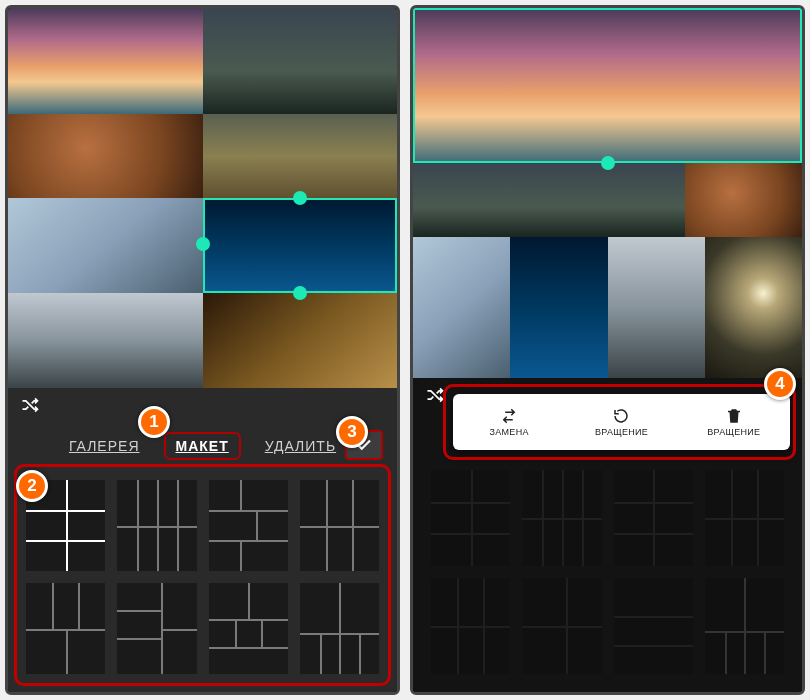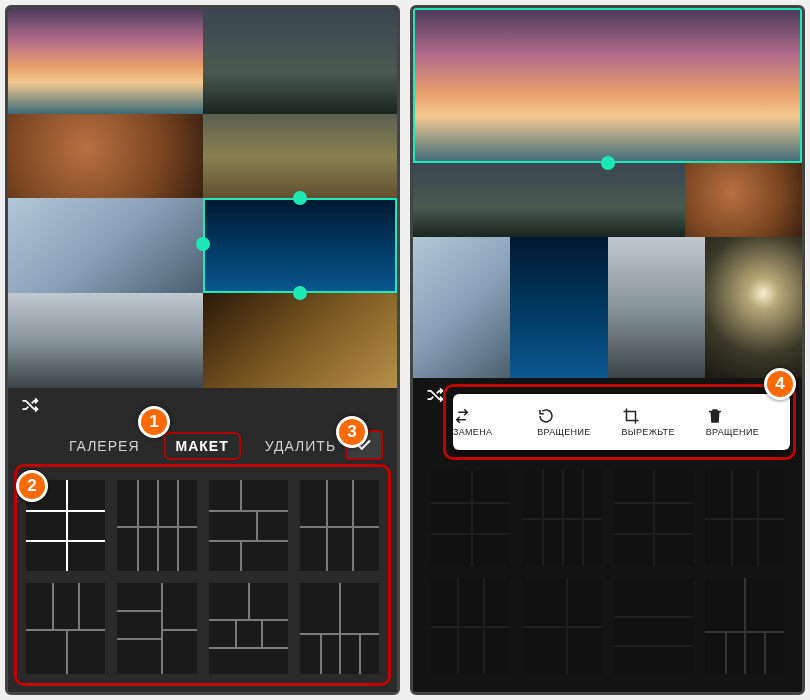--- a/index.html
+++ b/index.html
@@ -77,21 +77,21 @@
     height: 40px;
     display: flex;
     align-items: center;
     justify-content: center;
     gap: 20px;
     color: #d0d0d0;
     font-size: 14px;
     letter-spacing: 1px;
     position: relative;
   }
-  .tab { padding: 6px 4px; }
+  .tab { padding: 6px 4px; text-decoration: underline; }
   .tab.active {
     color: #fff;
     font-weight: bold;
     border: 2px solid #b00000;
     border-radius: 6px;
     padding: 4px 10px;
   }
   .confirm {
     position: absolute;
     right: 14px;
@@ -157,21 +157,21 @@
     border-radius: 6px;
     height: 56px;
     display: flex;
     box-shadow: 0 4px 10px rgba(0,0,0,.5);
     z-index: 30;
   }
   .ctx-item {
     flex: 1;
     display: flex;
     flex-direction: column;
-    align-items: flex-start;
+    align-items: center;
     justify-content: center;
     gap: 2px;
     color: #222;
     font-size: 9px;
     letter-spacing: .3px;
   }
   .ctx-item svg { width: 18px; height: 18px; }
   .dim-overlay {
     position: absolute;
     inset: 0;
@@ -369,26 +369,20 @@
         </svg>
       <span>ЗАМЕНА</span>
     </div>
     <div class="ctx-item">
       <svg viewBox="0 0 24 24" fill="none" stroke="#222" stroke-width="2">
           <path d="M4 12a8 8 0 1 0 3-6.3M4 4v5h5"></path>
         </svg>
       <span>ВРАЩЕНИЕ</span>
     </div>
     <div class="ctx-item">
-      <svg viewBox="0 0 24 24" fill="none" stroke="#222" stroke-width="2">
-          <path d="M6 2v16h16M2 6h16v16"></path>
-        </svg>
-      <span>ВЫРЕЖЬТЕ</span>
-    </div>
-    <div class="ctx-item">
       <svg viewBox="0 0 24 24" fill="#222">
           <path d="M6 7h12l-1 14H7L6 7zm3-4h6l1 2H8l1-2zM4 5h16v2H4z"></path>
         </svg>
       <span>ВРАЩЕНИЕ</span>
     </div>
   </div>
 
   <div class="outline-box" style="left:30px;right:6px;top:376px;height:76px"></div>
   <div class="badge" style="right:6px;top:360px">4</div>
 </div>

